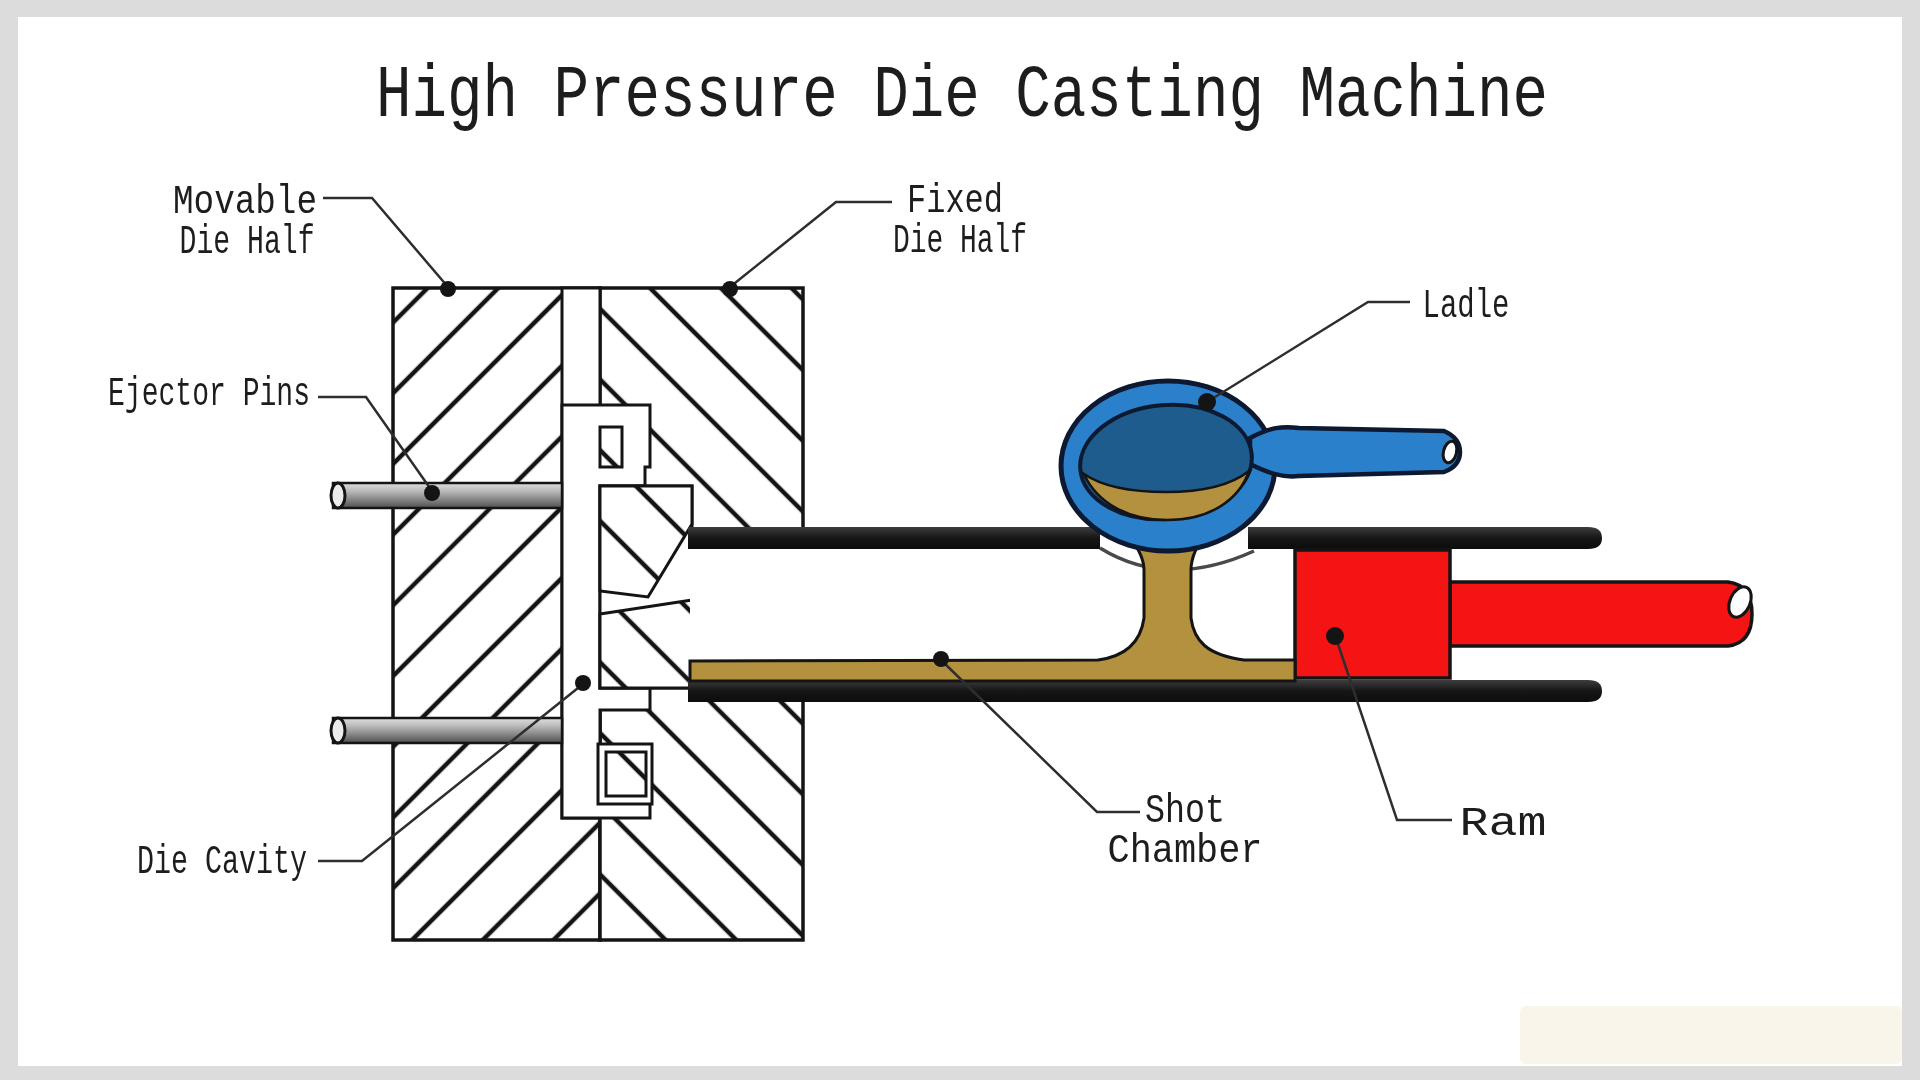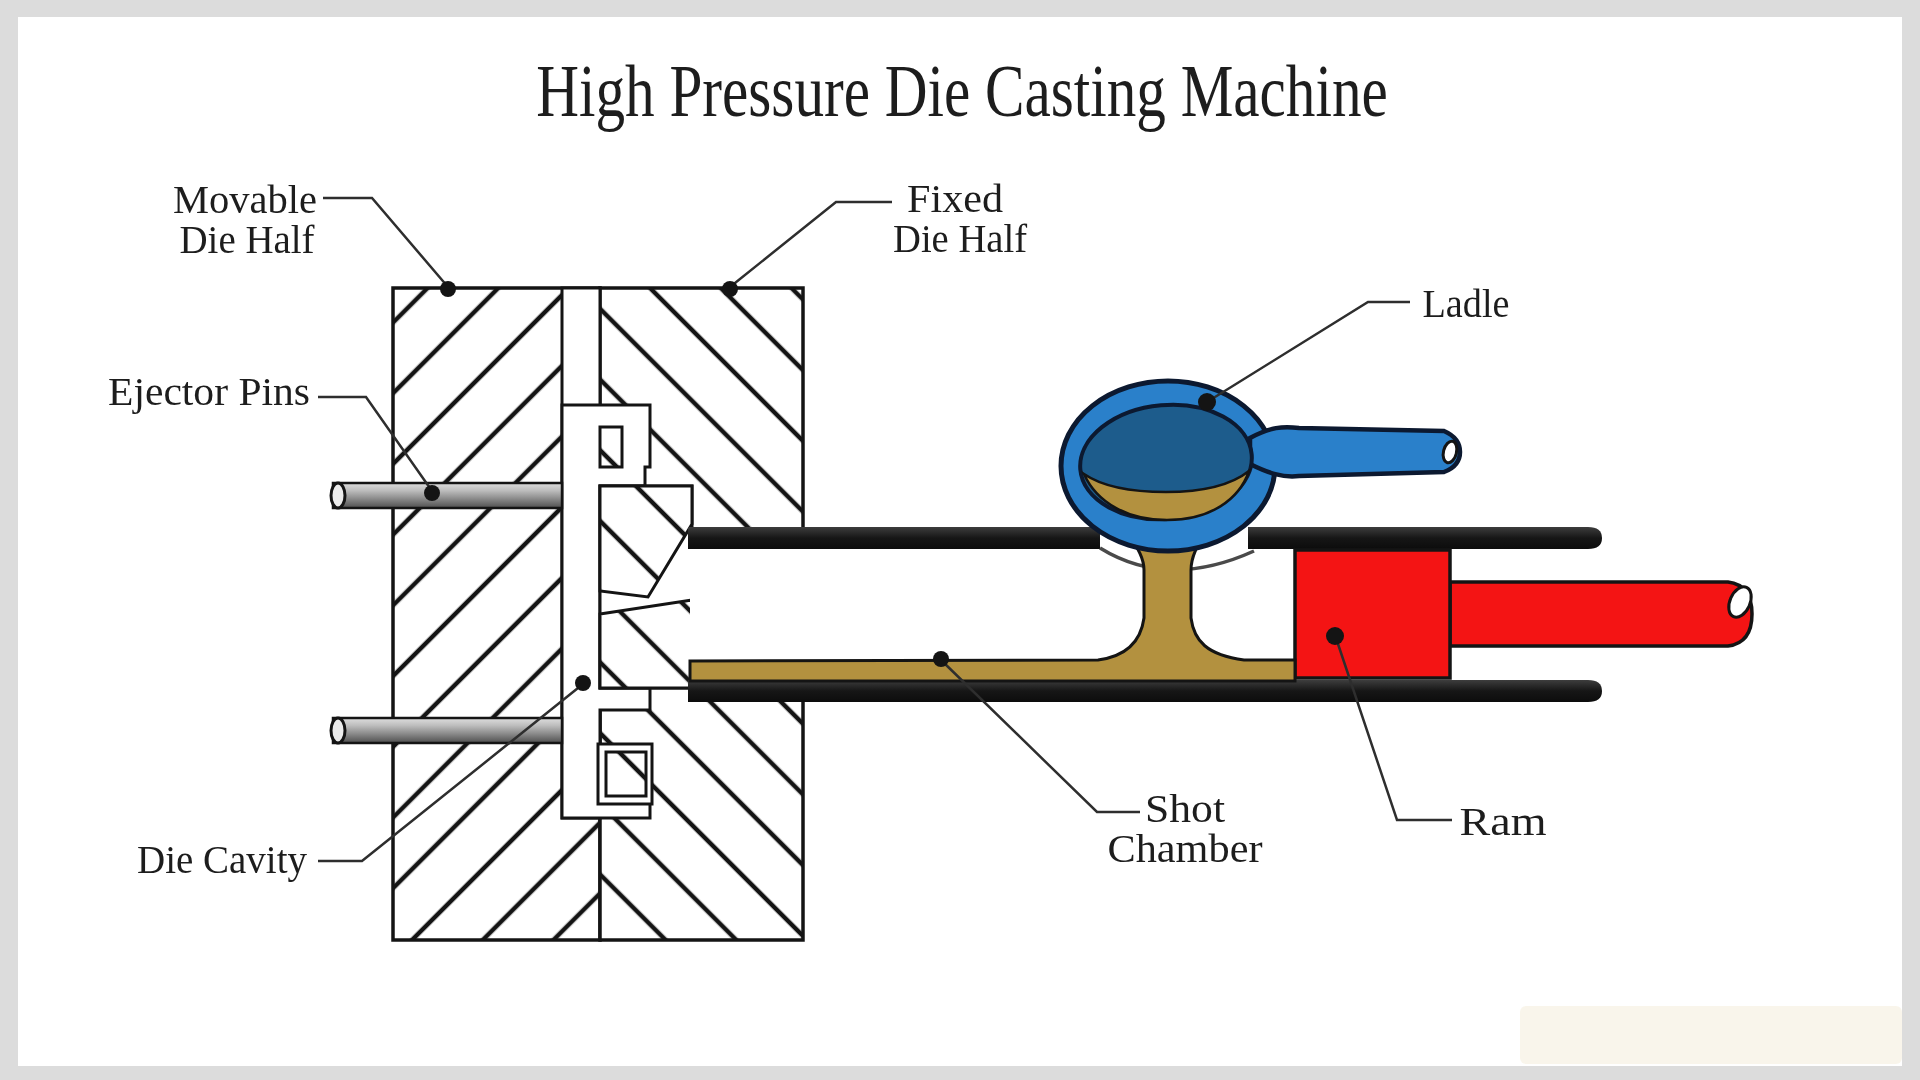--- a/index.html
+++ b/index.html
@@ -1,16 +1,16 @@
 <!DOCTYPE html>
 <html><head>
 <meta charset="utf-8">
 <style>
   html,body{margin:0;padding:0;background:#dcdcdc;}
-  .stage{width:1920px;height:1080px;position:relative;font-family:Liberation Serif, serif;}
+  .stage{width:1920px;height:1080px;position:relative;font-family:Liberation Mono, monospace;}
   svg{display:block;}
   text{fill:#1d1d1d;}
   .lbl{font-size:40px;}
   .ttl{font-size:74px;}
 </style>
 </head>
 <body>
 
 <div class="stage">
 <svg width="1920" height="1080" viewBox="0 0 1920 1080">

